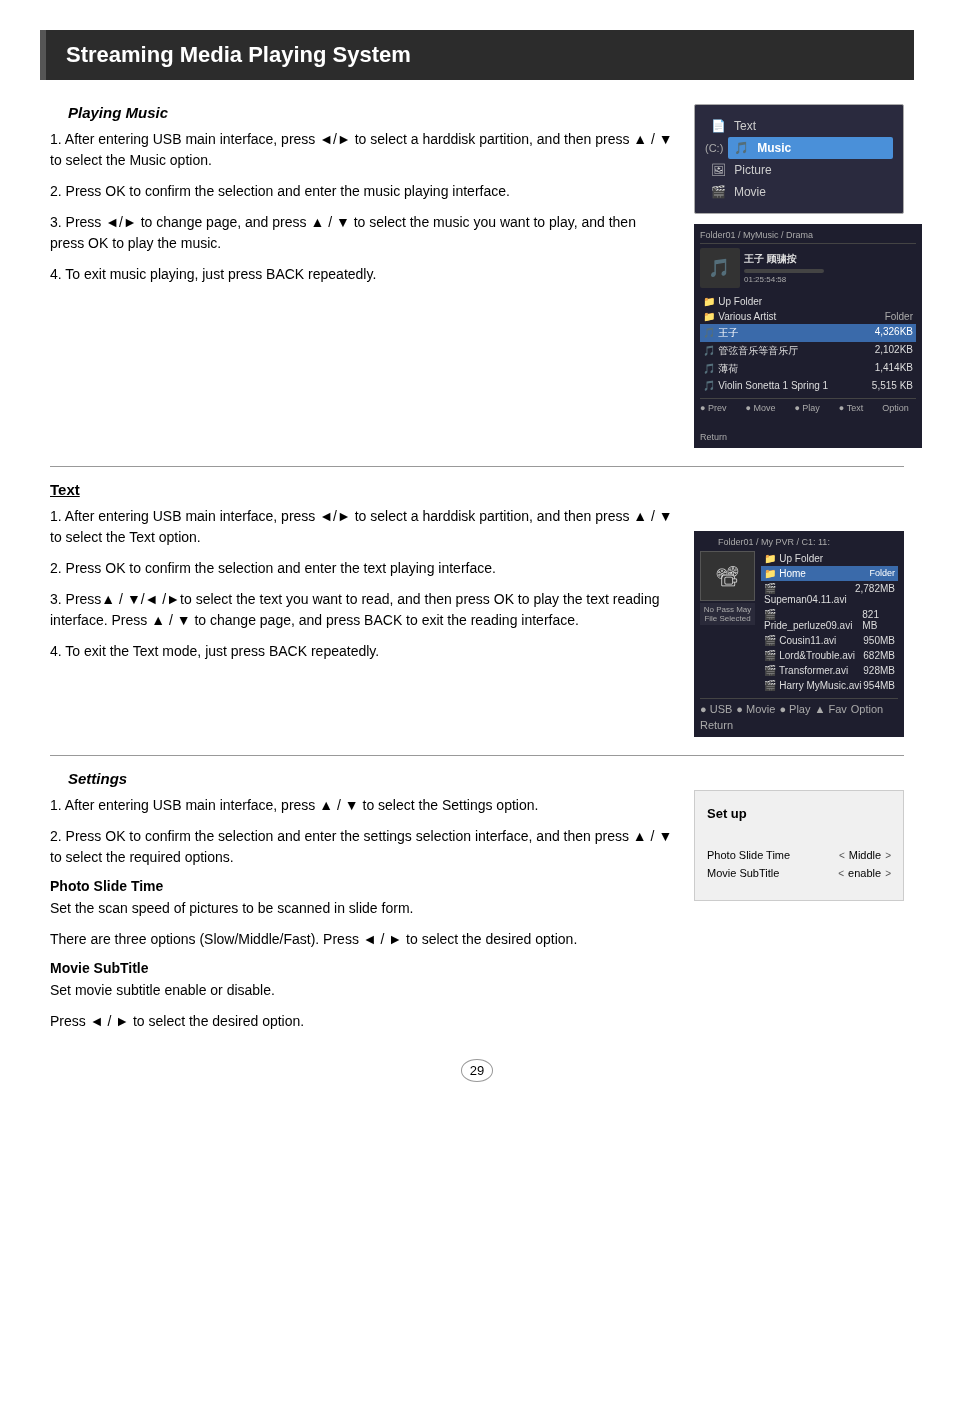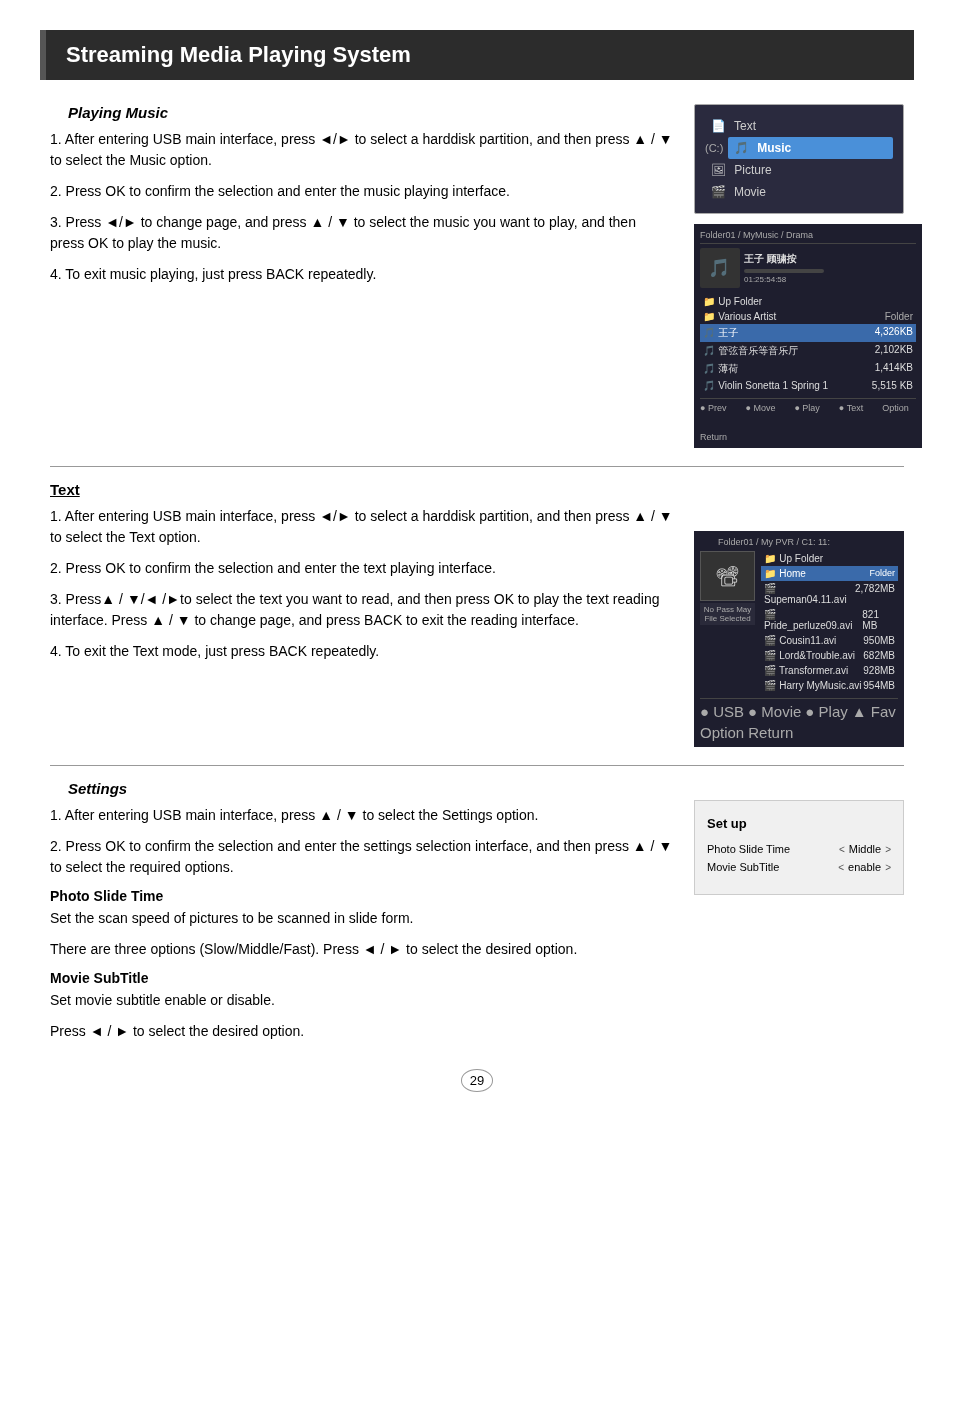--- a/index.html
+++ b/index.html
@@ -125,21 +125,21 @@
     .settings-screen {
       background: #f0f0f0;
       color: #000;
       width: 210px;
       padding: 15px 12px;
       font-size: 12px;
     }
     .settings-title {
       font-size: 13px;
       font-weight: bold;
-      margin-bottom: 12px;
+      margin-bottom: 28px;
     }
     .settings-row {
       display: flex;
       justify-content: space-between;
       align-items: center;
       margin-bottom: 6px;
       font-size: 11px;
     }
     .settings-value {
       display: flex;
@@ -290,21 +290,21 @@
           <div class="file-row">
             <span>🎬 Transformer.avi</span>
             <span>928MB</span>
           </div>
           <div class="file-row">
             <span>🎬 Harry MyMusic.avi</span>
             <span>954MB</span>
           </div>
         </div>
       </div>
-      <div style="margin-top:5px; padding-top:4px; border-top:1px solid #444; display:flex; gap:4px; font-size:15px; color:#aaa; flex-wrap:wrap;">
+      <div style="margin-top:5px; padding-top:4px; border-top:1px solid #444; display:flex; gap:4px; font-size:11px; color:#aaa; flex-wrap:wrap;">
         <span>● USB</span>
         <span>● Movie</span>
         <span>● Play</span>
         <span>▲ Fav</span>
         <span>Option</span>
         <span>Return</span>
       </div>
     </div>
   </div>
 </div>

